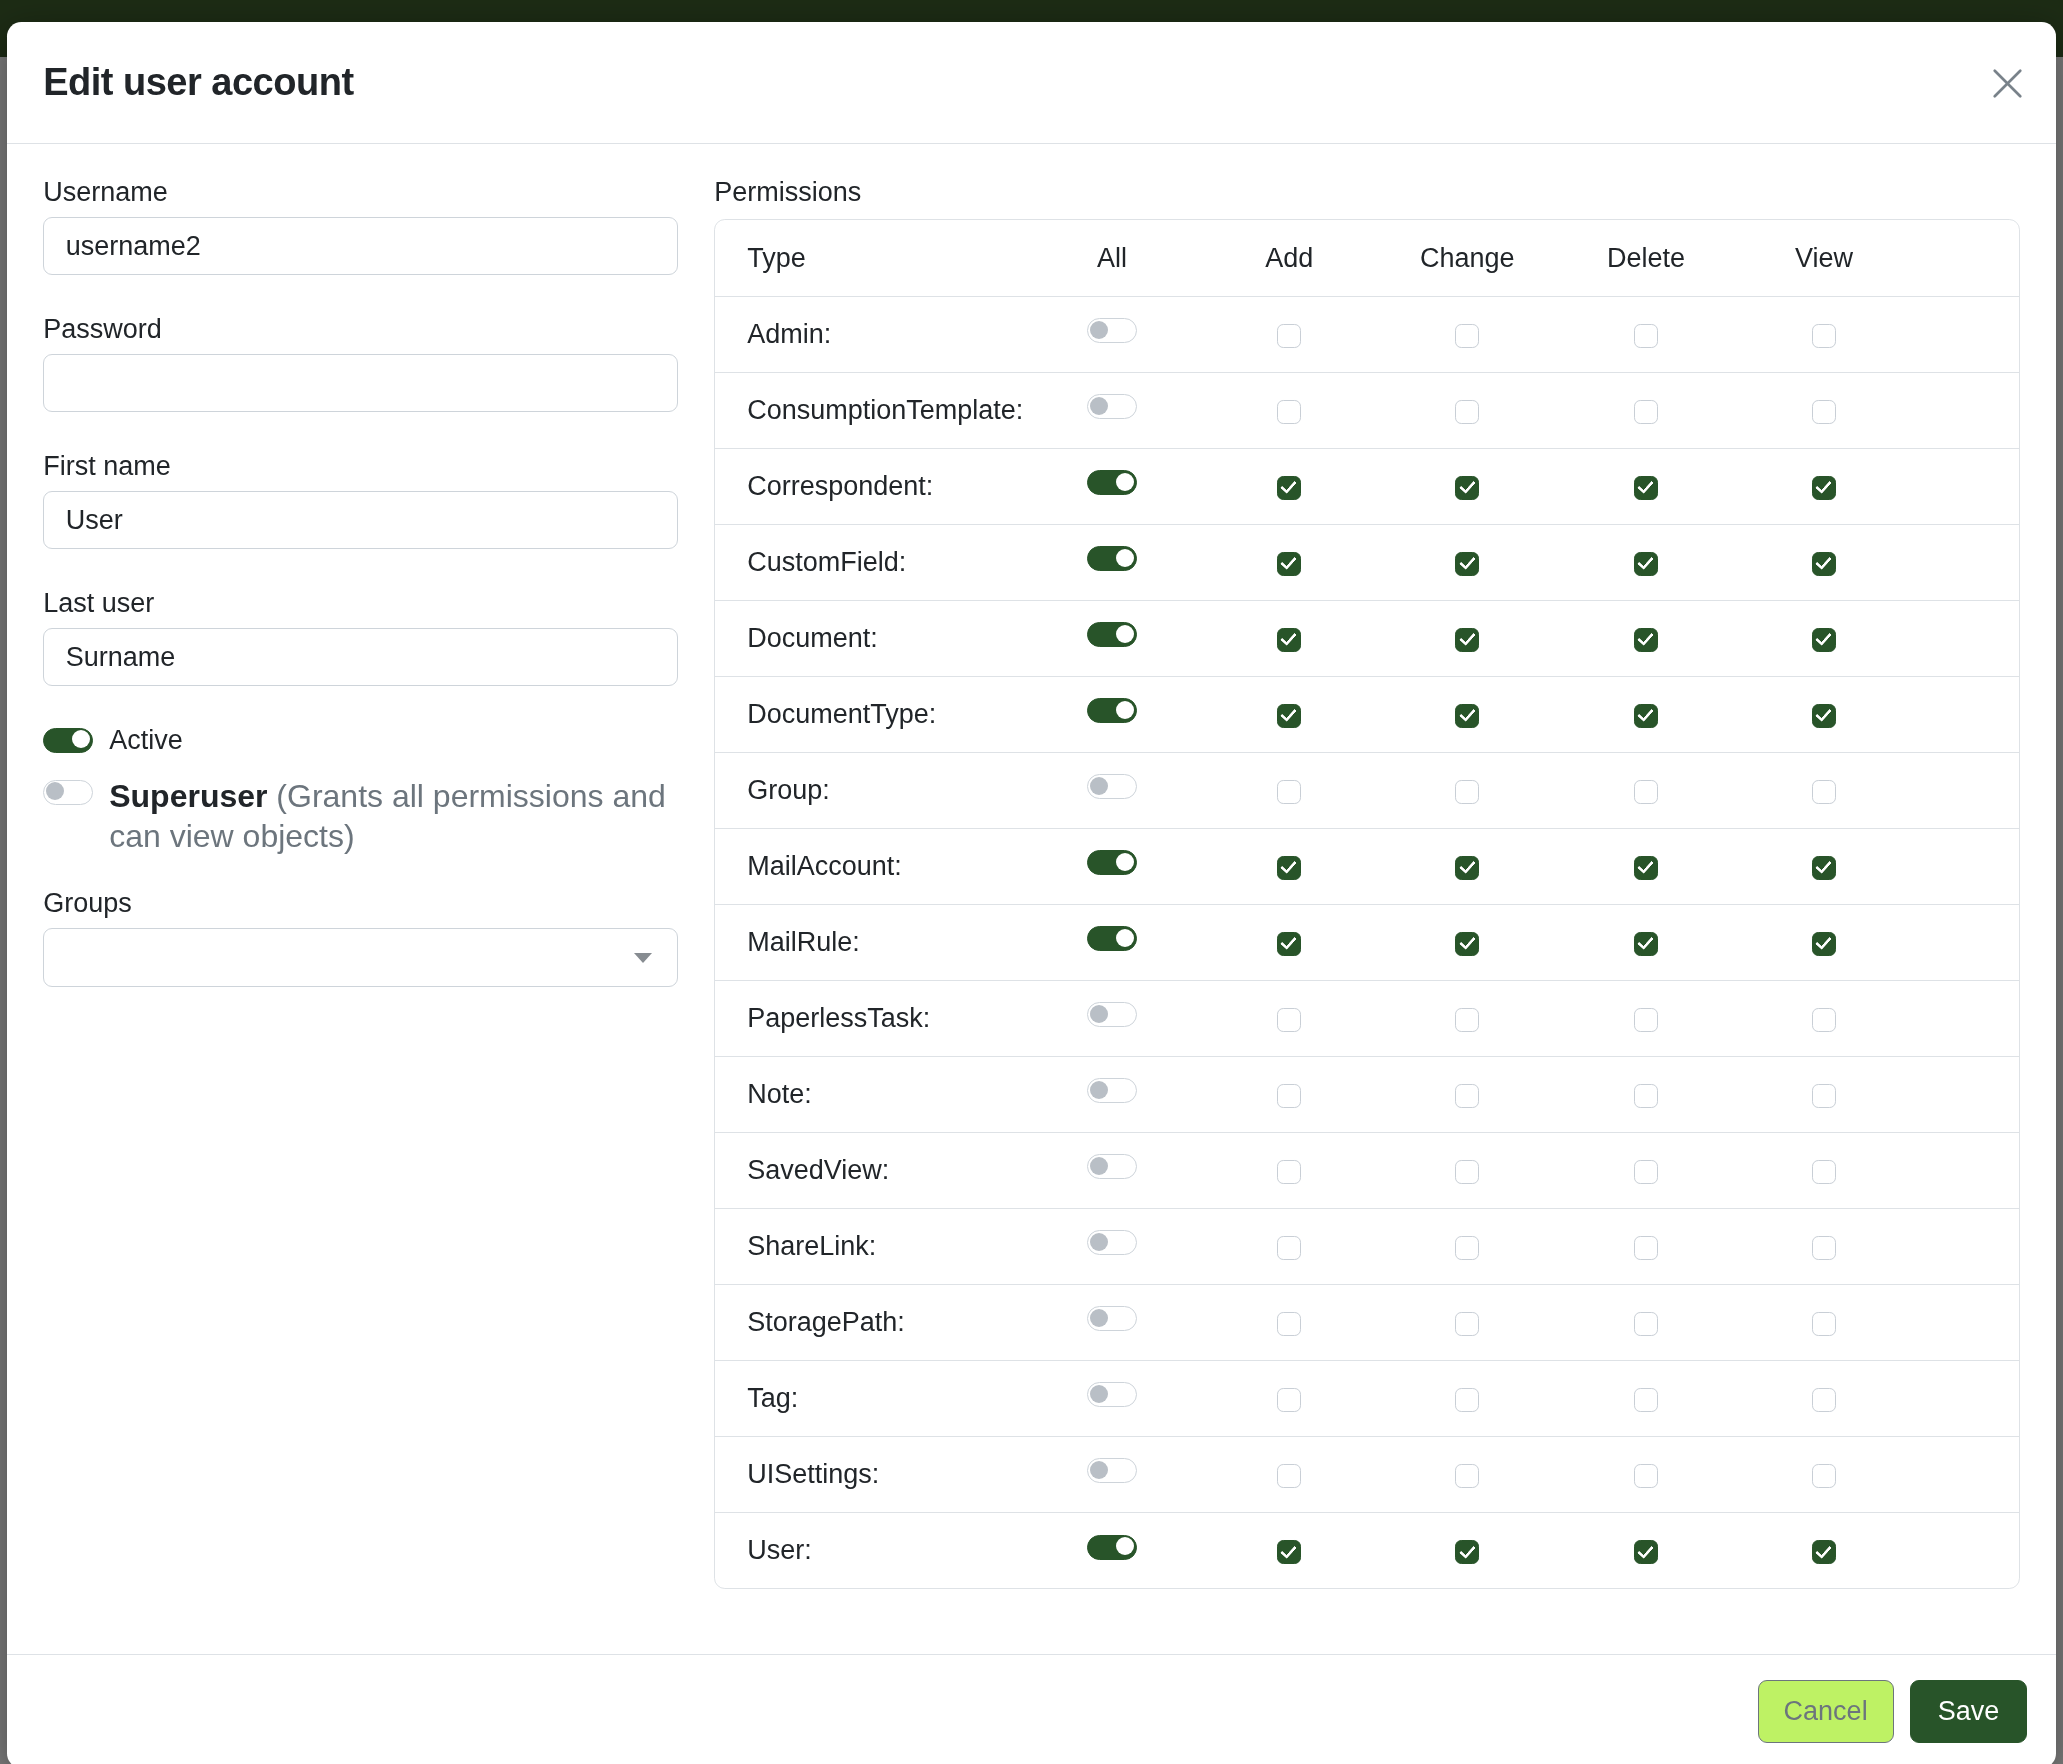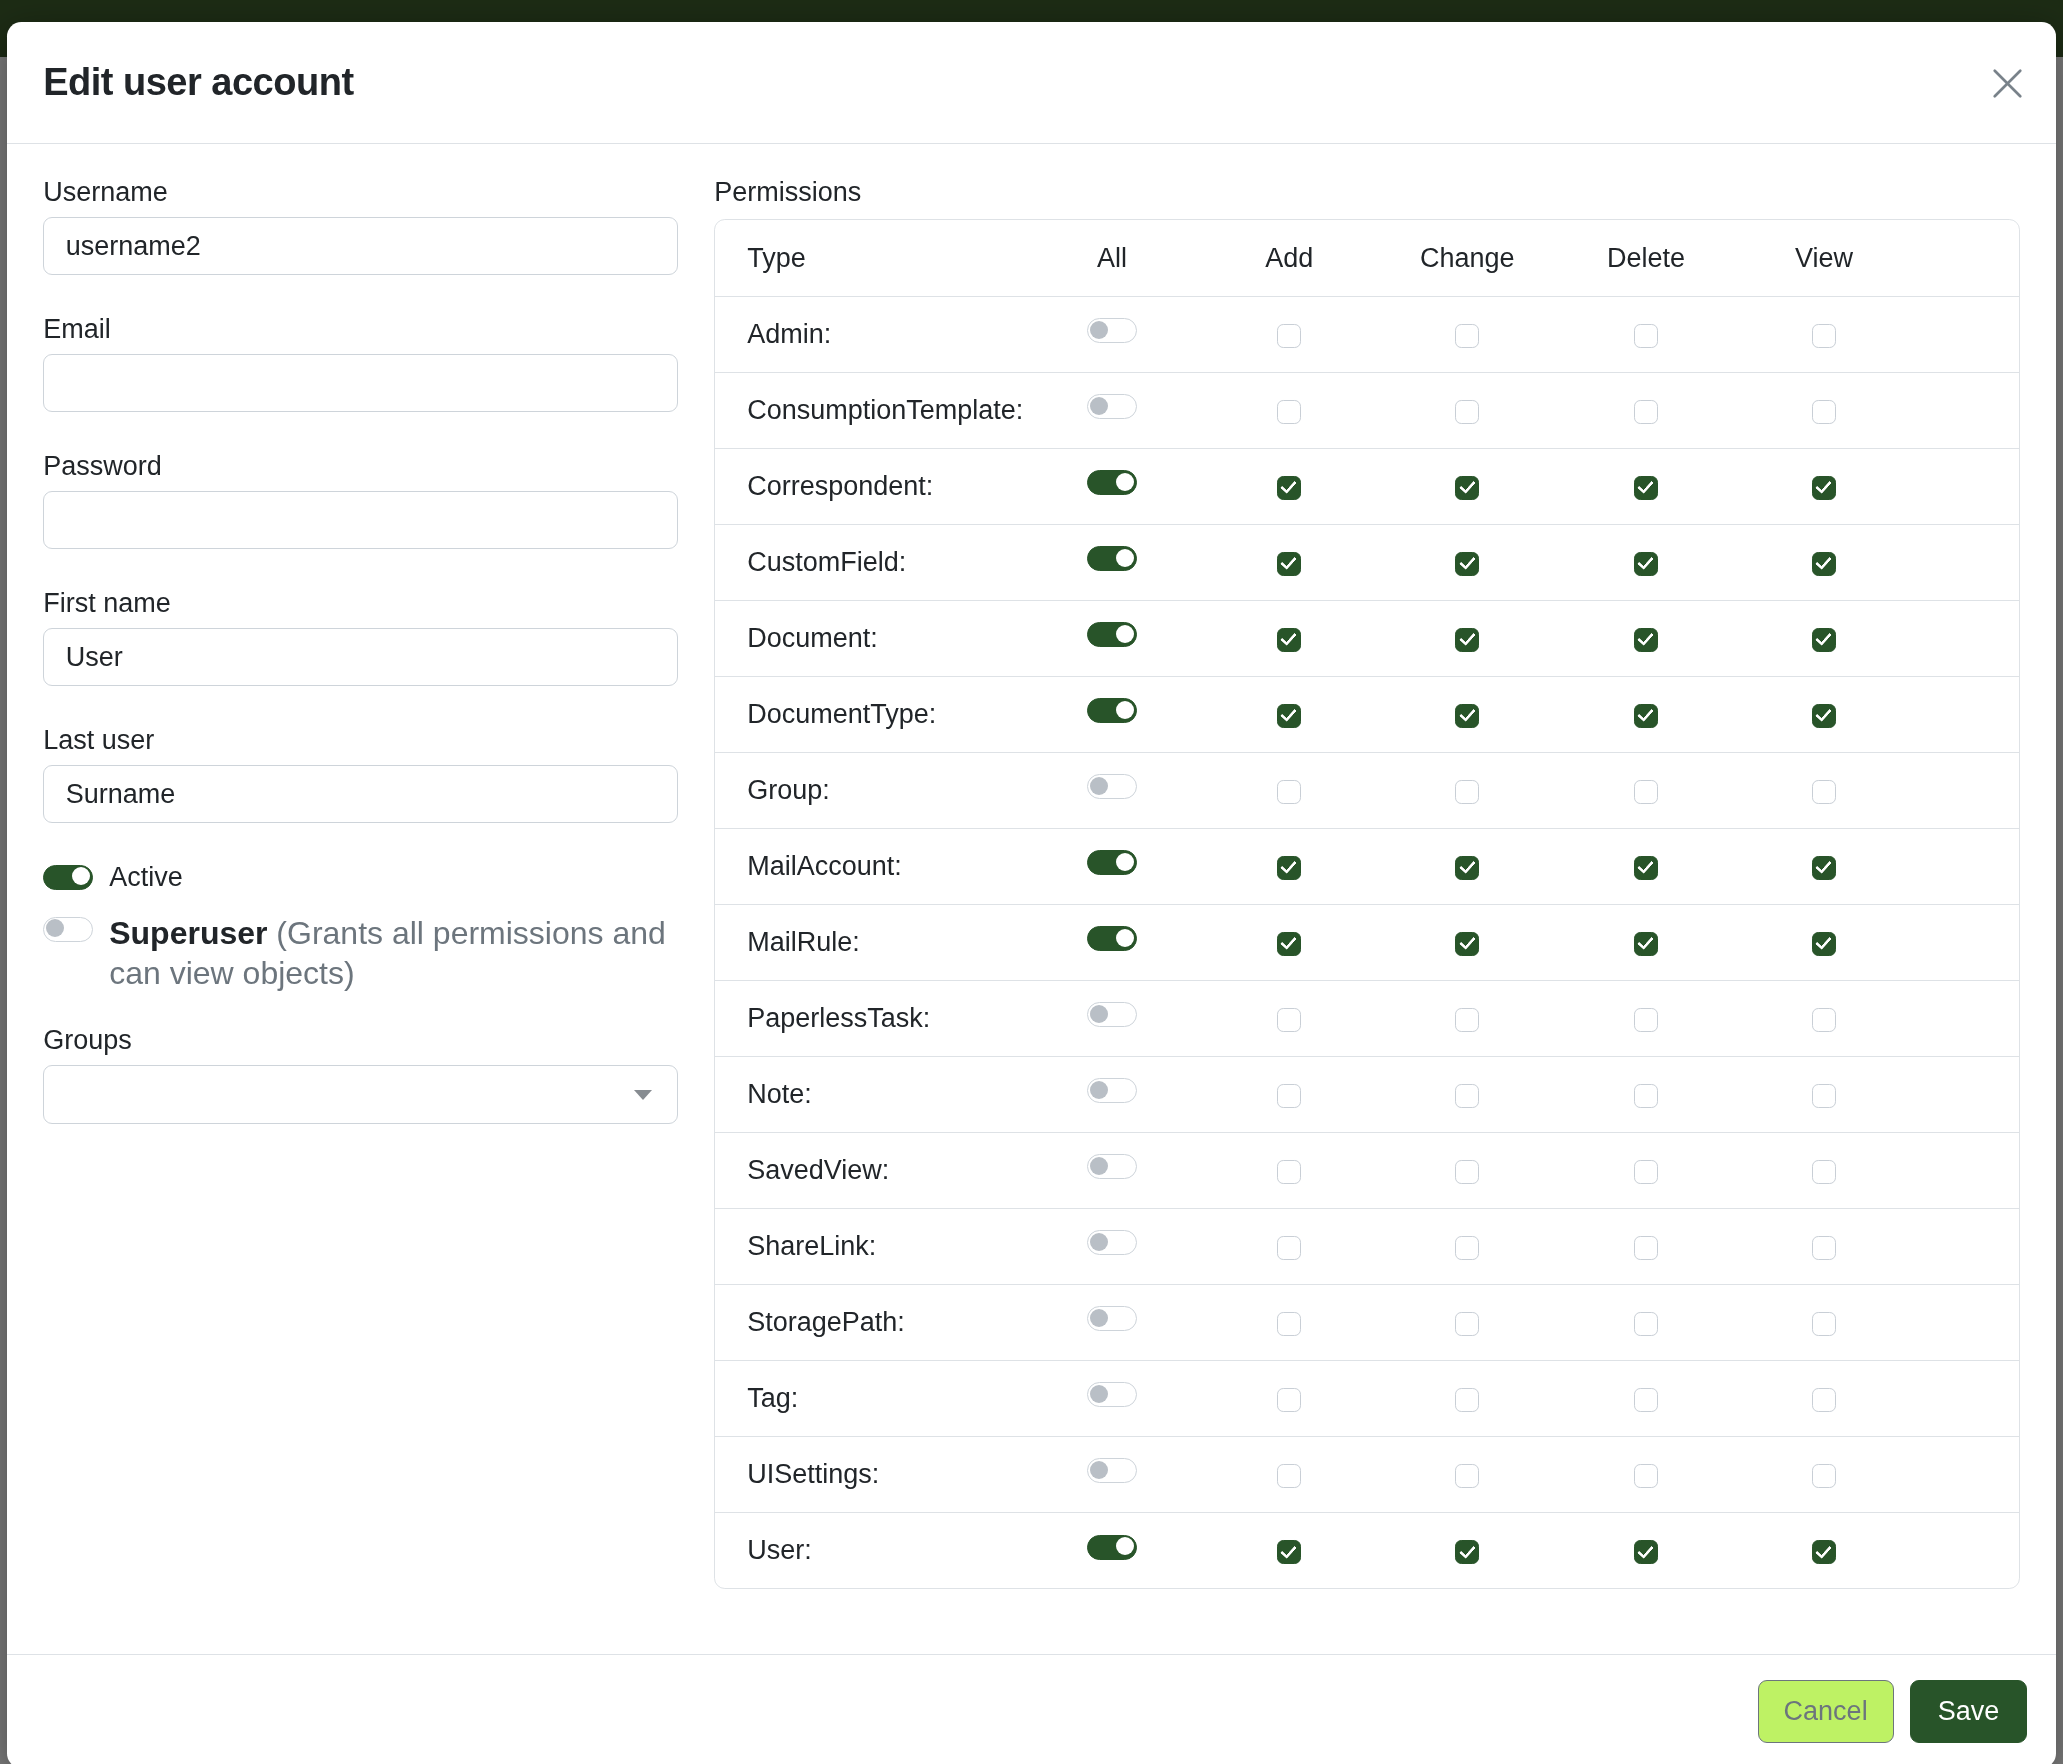--- a/index.html
+++ b/index.html
@@ -96,24 +96,20 @@
 
   <div class="modal-body">
 
     <div class="col-left">
 
       <div class="form-group">
         <label class="form-label">Username</label>
         <input class="form-input" type="text" value="username2" style="">
       </div>
 
-      <div class="form-group">
-        <label class="form-label">Email</label>
-        <input class="form-input" type="text" value="" style="">
-      </div>
 
       <div class="form-group">
         <label class="form-label">Password</label>
         <input class="form-input" type="password" value="" style="">
       </div>
 
       <div class="form-group">
         <label class="form-label">First name</label>
         <input class="form-input" type="text" value="User" style="">
       </div>

